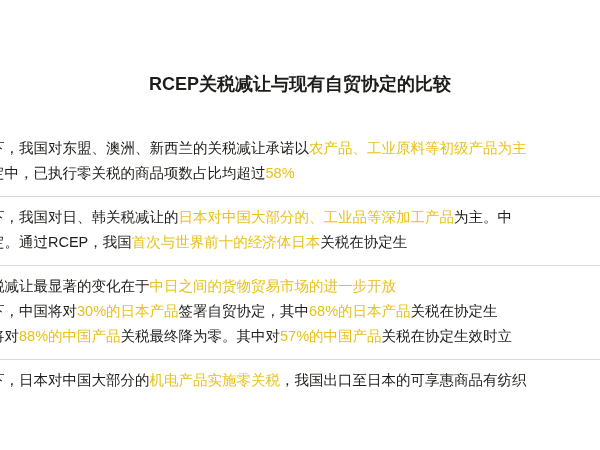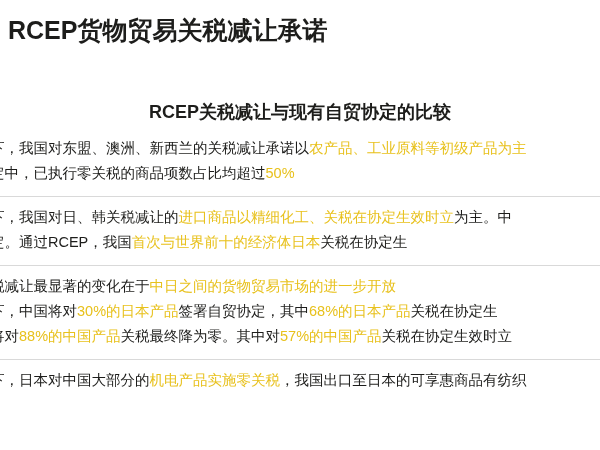--- a/index.html
+++ b/index.html
@@ -27,21 +27,21 @@
     font-size: 25px;
     font-weight: bold;
     letter-spacing: 0px;
     color: #1d1d1b;
     white-space: nowrap;
   }
   .subtitle {
     position: absolute;
     left: 0;
     right: 0;
-    top: 100px;
+    top: 72px;
     text-align: center;
     font-size: 18px;
     font-weight: bold;
     color: #1d1d1b;
   }
   .blocks {
     position: absolute;
     left: 0;
     right: 0;
     top: 128px;
@@ -63,31 +63,30 @@
   .hl {
     color: #e8c11c;
     margin-top: 48px;
   }
 </style>
 </head>
 <body>
 
 <div class="page">
 
-  <div class="main-title">RCEP货物贸易关税减让承诺</div>
 
   <div class="subtitle">RCEP关税减让与现有自贸协定的比较</div>
 
   <div class="blocks" id="blocks-container">
       <div class="block">
         <div class="line"><span class="">下，我国对东盟、澳洲、新西兰的关税减让承诺以</span><span class="hl">农产品、工业原料等初级产品为主</span></div>
-        <div class="line"><span class="">定中，已执行零关税的商品项数占比均超过</span><span class="hl">50%</span></div>
+        <div class="line"><span class="">定中，已执行零关税的商品项数占比均超过</span><span class="hl">58%</span></div>
       </div>
       <div class="block">
-        <div class="line"><span class="">下，我国对日、韩关税减让的</span><span class="hl">进口商品以精细化工、关税在协定生效时立</span><span class="">为主。中</span></div>
+        <div class="line"><span class="">下，我国对日、韩关税减让的</span><span class="hl">日本对中国大部分的、工业品等深加工产品</span><span class="">为主。中</span></div>
         <div class="line"><span class="">定。通过RCEP，我国</span><span class="hl">首次与世界前十的经济体日本</span><span class="">关税在协定生</span></div>
       </div>
       <div class="block">
         <div class="line"><span class="">税减让最显著的变化在于</span><span class="hl">中日之间的货物贸易市场的进一步开放</span></div>
         <div class="line"><span class="">下，中国将对</span><span class="hl">30%的日本产品</span><span class="">签署自贸协定，其中</span><span class="hl">68%的日本产品</span><span class="">关税在协定生</span></div>
         <div class="line"><span class="">将对</span><span class="hl">88%的中国产品</span><span class="">关税最终降为零。其中对</span><span class="hl">57%的中国产品</span><span class="">关税在协定生效时立</span></div>
       </div>
       <div class="block">
         <div class="line"><span class="">下，日本对中国大部分的</span><span class="hl">机电产品实施零关税</span><span class="">，我国出口至日本的可享惠商品有纺织</span></div>
       </div>

